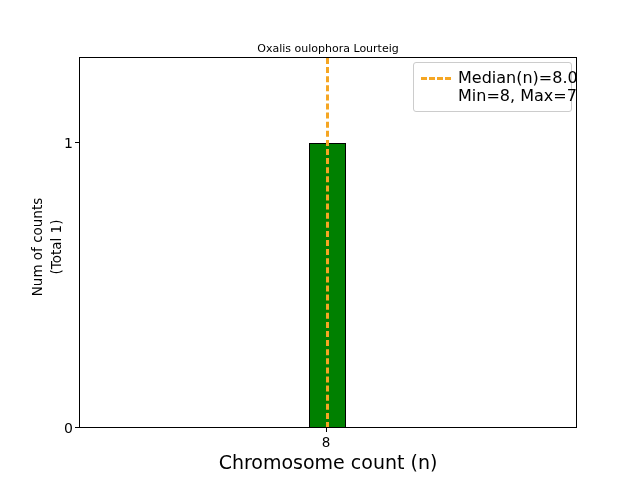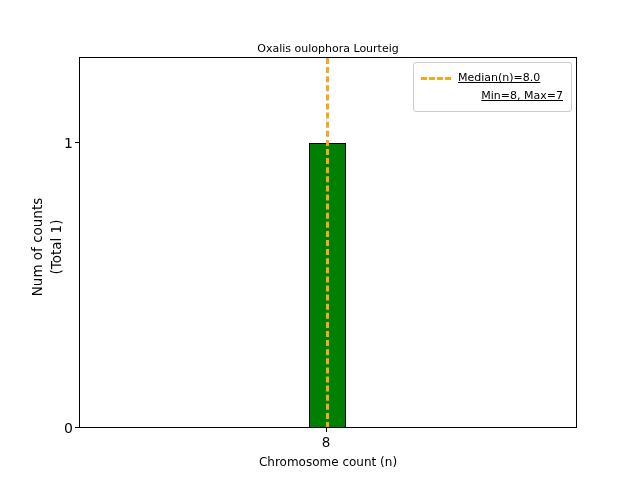--- a/index.html
+++ b/index.html
@@ -117,21 +117,21 @@
     text-align: center;
     font-size: 13.5px;
     line-height: 16px;
   }
   #xaxis-label {
     position: absolute;
     left: 79px;
     top: 454px;
     width: 498px;
     text-align: center;
-    font-size: 12px;
+    font-size: 19px;
     line-height: 16px;
   }
 
   
   #yaxis-label-wrap {
     position: absolute;
     left: -139px;
     top: 227px;
     width: 371px;
     height: 40px;
@@ -169,26 +169,25 @@
     width: 30px;
     height: 0;
     margin-right: 7px;
     flex: 0 0 30px;
     border-top: 3px dashed #f5a623;
   }
   .legend-swatch.blank {
     border-top: 3px dashed transparent;
   }
   .legend-text {
-    font-size: 11px;
+    font-size: 16px;
     line-height: 18px;
     white-space: nowrap;
     flex: 1 1 auto;
     text-align: left;
-    text-decoration: underline;
   }
   .legend-row.second .legend-text {
     text-align: right;
   }
 </style>
 </head>
 <body>
 
 <div id="figure">
 

